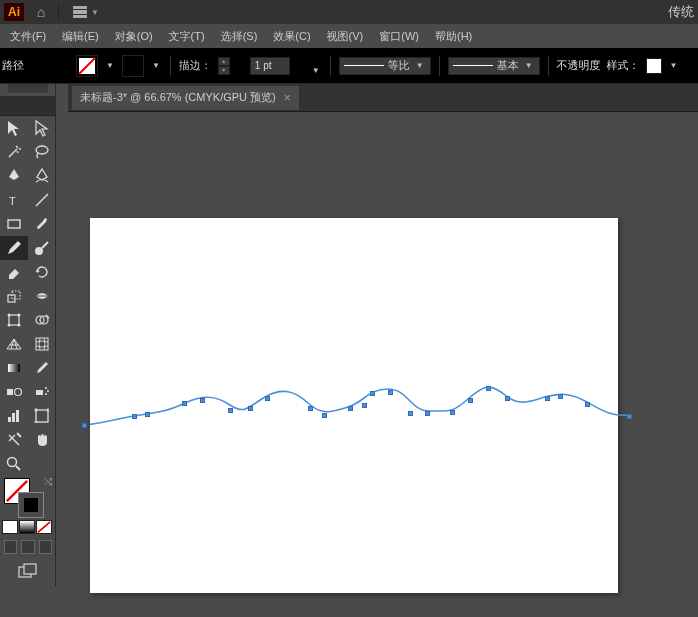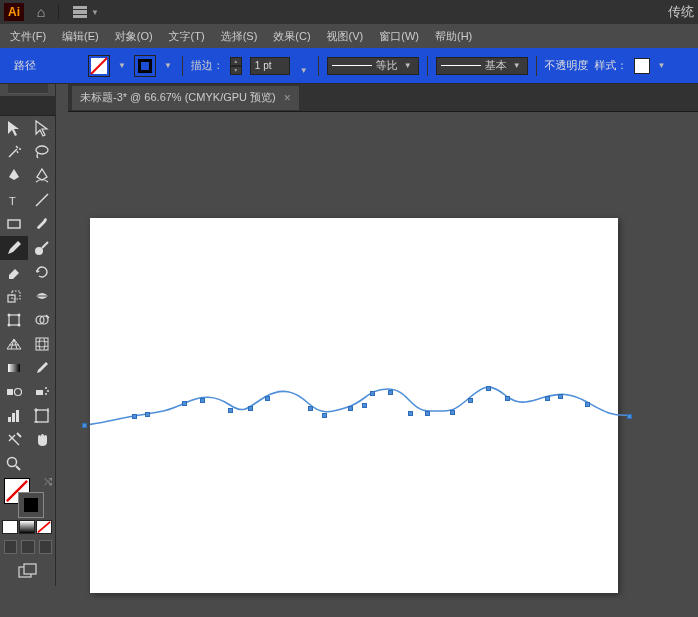--- a/index.html
+++ b/index.html
@@ -8,29 +8,29 @@
 .ai-logo{width:20px;height:18px;background:#310000;color:#ff9a00;display:flex;align-items:center;justify-content:center;font-weight:bold;font-size:12px}
 .home-icon{width:18px;height:18px;display:flex;align-items:center;justify-content:center;font-size:14px;color:#bbb}
 .topbar-sep{width:1px;height:16px;background:#222}
 .layout-btn{display:flex;align-items:center;gap:4px;padding:2px 6px}
 .layout-icon{width:14px;height:12px;display:flex;flex-direction:column;gap:1px}
 .layout-icon span{flex:1;background:#aaa}
 .chevron-down{font-size:8px;color:#999}
 .topbar-right{margin-left:auto;font-size:13px}
 .menubar{height:24px;background:#4a4a4a;display:flex;align-items:center;padding:0 2px}
 .menu-item{padding:4px 8px;font-size:11px;cursor:pointer}
-.optbar{height:36px;background:#1d4ed8;border-bottom:1px solid #2a2a2a;display:flex;align-items:center;padding:0 14px;gap:6px}
+.optbar{height:36px;background:#000000;border-bottom:1px solid #2a2a2a;display:flex;align-items:center;padding:0 2px;gap:6px}
 .opt-label{font-size:11px;color:#ddd}
 .swatch{width:22px;height:22px;border:1px solid #222;display:flex;align-items:center;justify-content:center;position:relative}
 .swatch-fill{position:absolute;inset:2px;background:#fff}
 .swatch-diag{position:absolute;left:0;bottom:0;width:100%;height:100%}
 .swatch-stroke{position:absolute;inset:3px;border:3px solid #000;background:transparent}
 .dd{font-size:8px;color:#bbb;padding:0 2px}
 .opt-sep{width:1px;height:20px;background:#333;margin:0 2px}
-.spinner{display:flex;align-items:flex-end;gap:8px}
+.spinner{display:flex;align-items:flex-end;gap:20px}
 .spin-btns{display:flex;flex-direction:column}
 .spin-btn{width:12px;height:9px;background:#3a3a3a;border:1px solid #222;font-size:6px;line-height:6px;text-align:center;color:#999}
 .spin-input{width:40px;height:18px;background:#3a3a3a;border:1px solid #222;color:#ddd;font-size:10px;padding:0 4px;text-align:left}
 .profile-box{height:18px;background:#3a3a3a;border:1px solid #222;display:flex;align-items:center;padding:0 4px;gap:4px;font-size:10px}
 .profile-line{width:40px;height:1px;background:#fff}
 .style-sw{width:16px;height:16px;background:#fff;border:1px solid #222}
 .tabbar{height:28px;background:#323232;display:flex;align-items:center;padding:12px 4px;margin-left:68px;border-bottom:1px solid #1a1a1a}
 .tab{display:flex;align-items:center;padding:0 8px;height:24px;gap:8px;background:#4a4a4a;font-size:11px;color:#ddd}
 .tab-close{font-size:12px;color:#999;cursor:pointer}
 .workspace{position:absolute;left:68px;top:112px;right:0;bottom:0;background:#4a4a4a;overflow:hidden}

